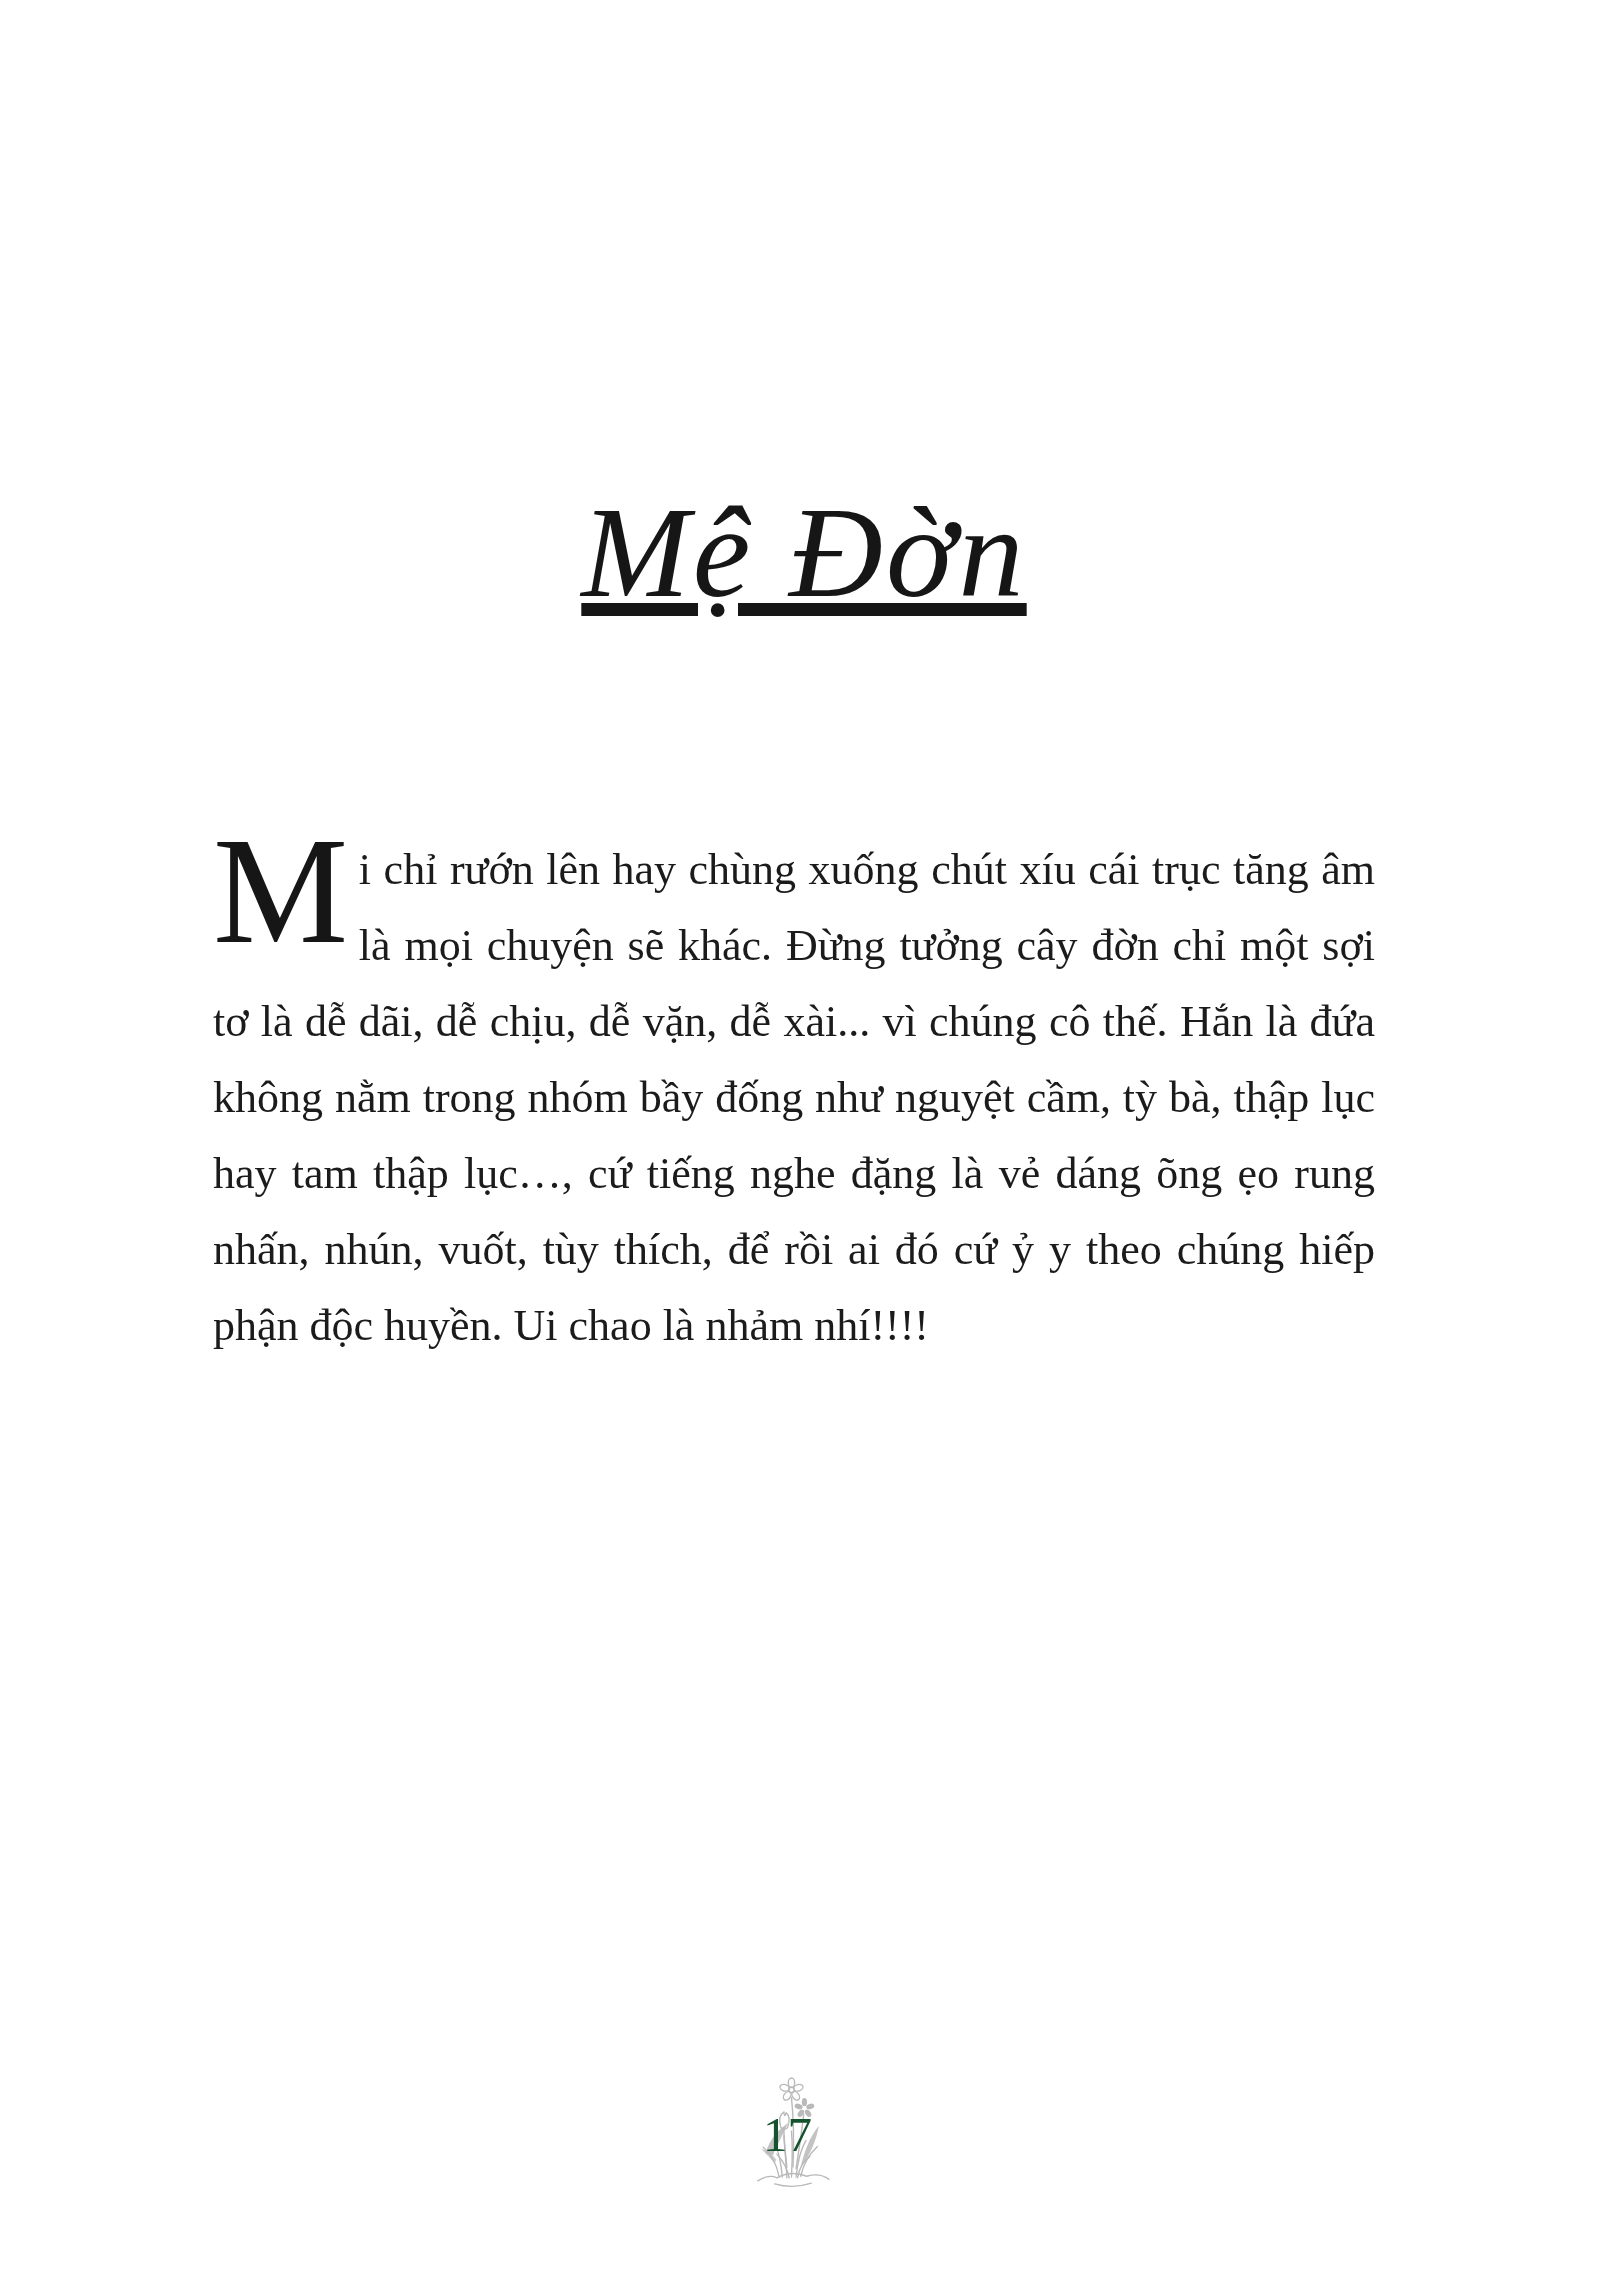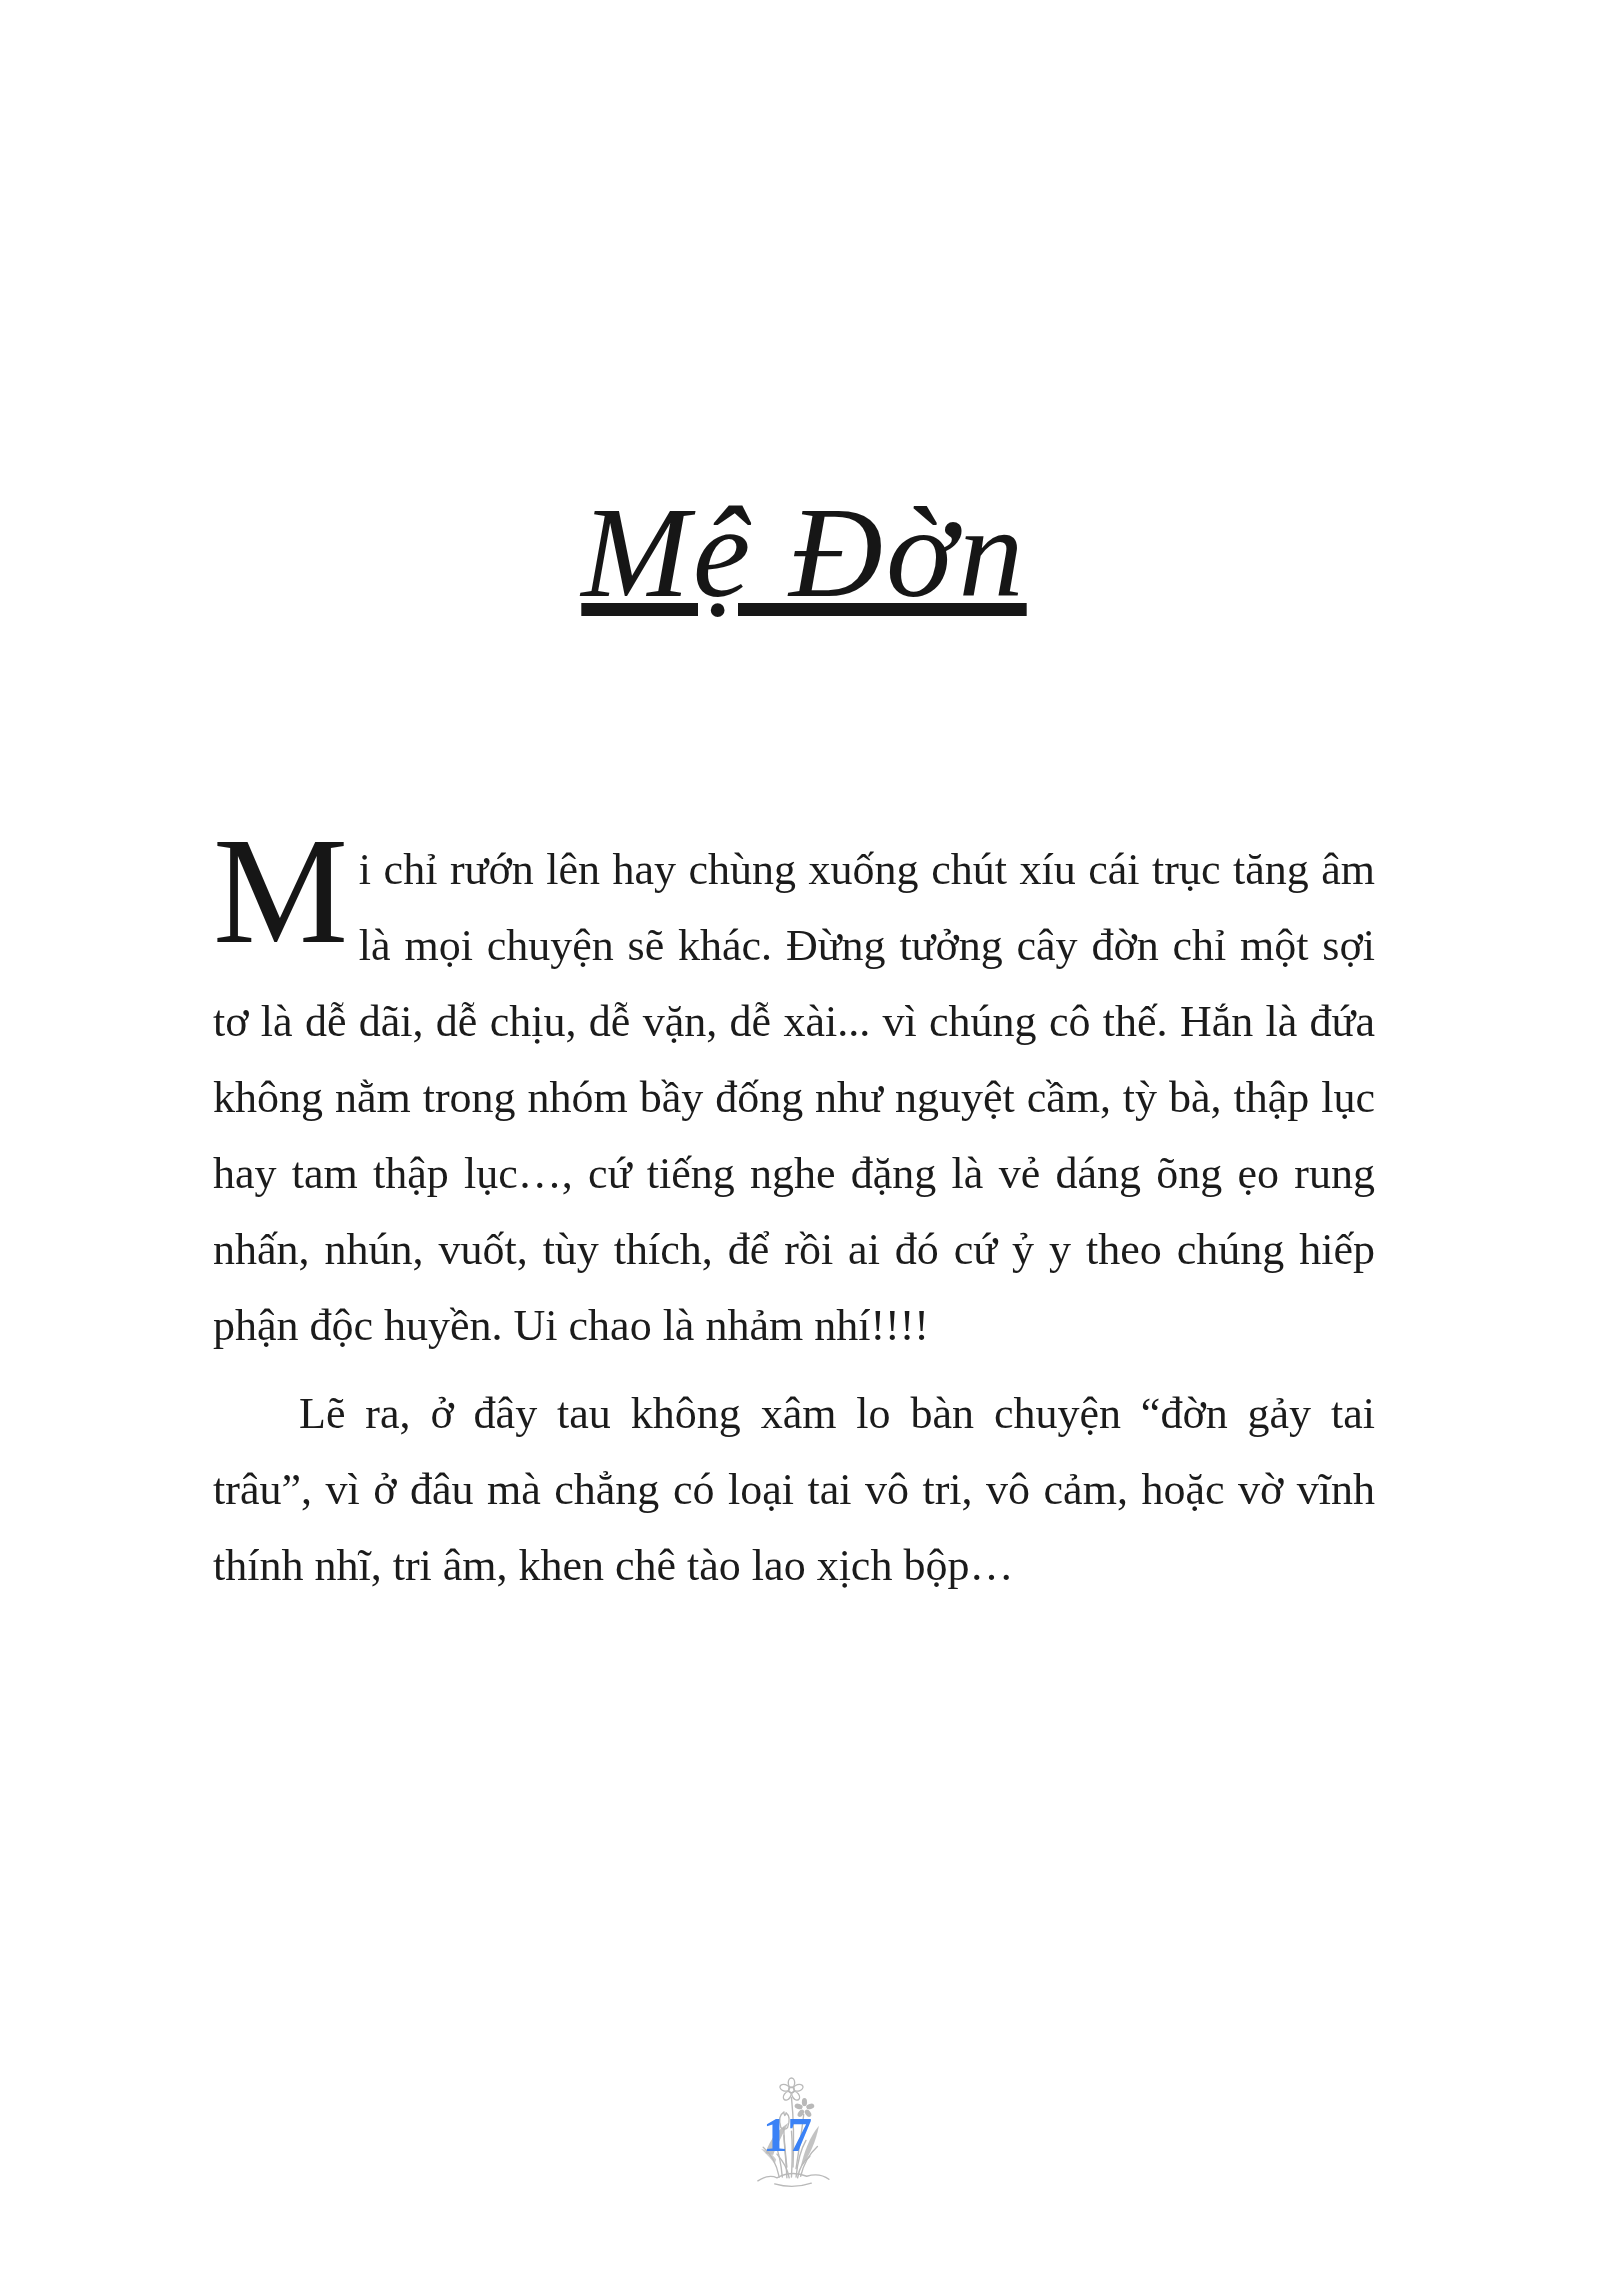--- a/index.html
+++ b/index.html
@@ -72,38 +72,37 @@
     left: 0;
     top: 0;
     width: 80px;
     height: 113px;
   }
   .page-number {
     position: absolute;
     left: 763px;
     top: 2110px;
     font-family: "Liberation Serif", "DejaVu Serif", serif;
-    font-weight: bold;
+    font-weight: normal;
     font-size: 49px;
     line-height: 49px;
-    color: #3b82f6;
+    color: #14532d;
   }
 </style>
 </head>
 <body>
 
 <div class="page">
 
   <h1 class="chapter-title">Mệ Đờn</h1>
 
   <div class="text-block">
     <p>
       <span class="dropcap">M</span><span>i chỉ rướn lên hay chùng xuống chút xíu cái trục tăng âm là mọi chuyện sẽ khác. Đừng tưởng cây đờn chỉ một sợi tơ là dễ dãi, dễ chịu, dễ vặn, dễ xài... vì chúng cô thế. Hắn là đứa không nằm trong nhóm bầy đống như nguyệt cầm, tỳ bà, thập lục hay tam thập lục…, cứ tiếng nghe đặng là vẻ dáng õng ẹo rung nhấn, nhún, vuốt, tùy thích, để rồi ai đó cứ ỷ y theo chúng hiếp phận độc huyền. Ui chao là nhảm nhí!!!!</span>
     </p>
-    <p>Lẽ ra, ở đây tau không xâm lo bàn chuyện “đờn gảy tai trâu”, vì ở đâu mà chẳng có loại tai vô tri, vô cảm, hoặc vờ vĩnh thính nhĩ, tri âm, khen chê tào lao xịch bộp…</p>
   </div>
 
   <div class="footer-area">
     <svg viewBox="0 0 104 148" fill="none" stroke="currentColor" stroke-width="1.8" stroke-linecap="round">
 
       <path d="M50,27 C52,46 54,72 52,118"></path>
       <path d="M66,49 C64,68 60,94 56,120"></path>
       <path d="M40,66 C40,82 42,100 44,118"></path>
 
       <g>

